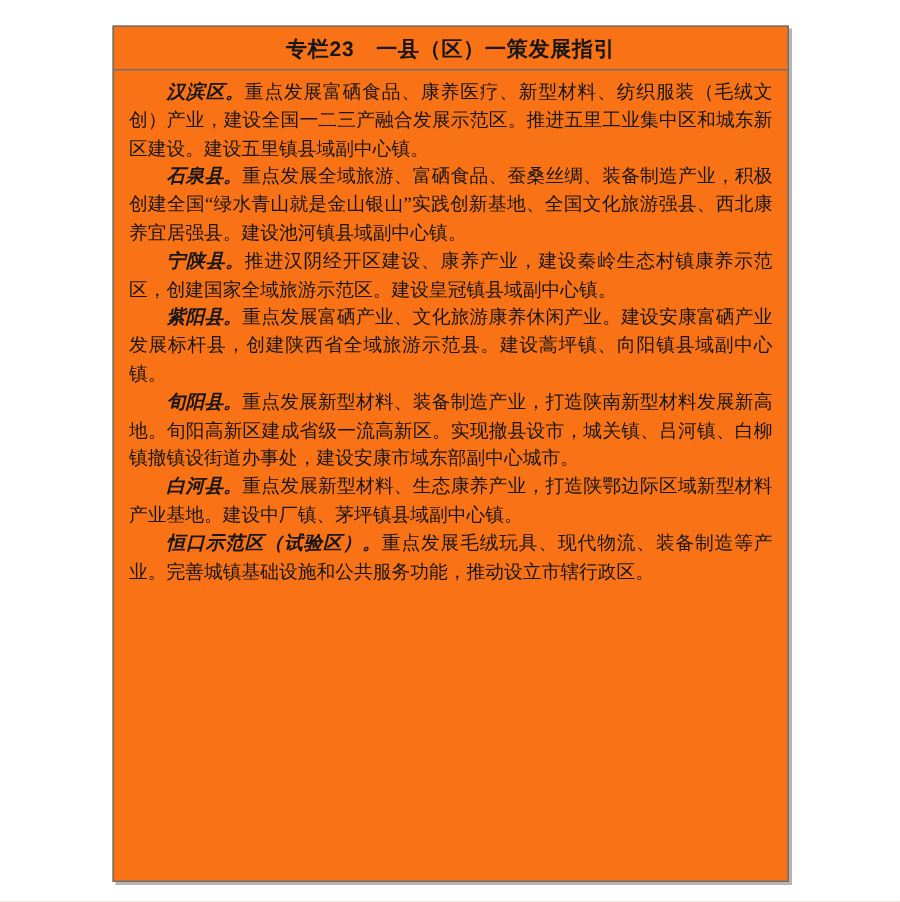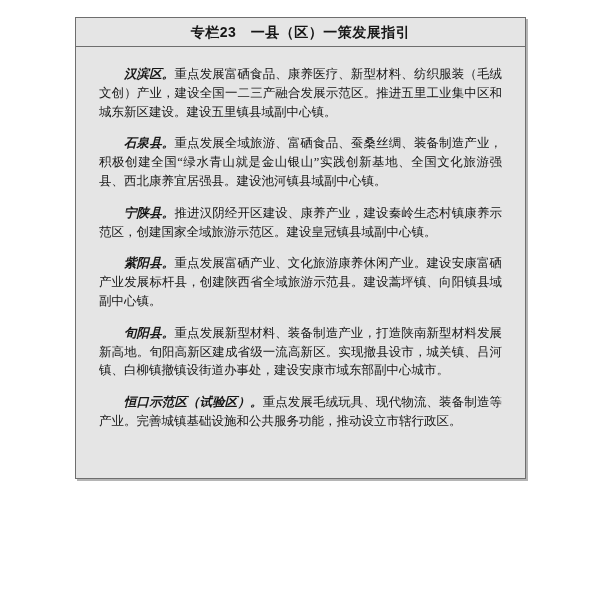--- a/index.html
+++ b/index.html
@@ -12,24 +12,24 @@
     width: 600px;
     height: 601px;
     background: #ffffff;
     overflow: hidden;
   }
   .panel {
     position: absolute;
     left: 75px;
     top: 17px;
     width: 451px;
-    height: 462px;
+    height: 571px;
     box-sizing: border-box;
     border: 1px solid #6e6e6e;
-    background: #e5e5e5;
+    background: #f97316;
     box-shadow: 2px 2px 0 #b5b5b5;
   }
   .panel-title {
     height: 28px;
     line-height: 28px;
     border-bottom: 1px solid #6e6e6e;
     text-align: center;
     font-family: "Liberation Sans", sans-serif;
     font-weight: bold;
     font-size: 14px;
@@ -39,36 +39,37 @@
   }
   .panel-body {
     padding: 5px 10px 0 10px;
     font-family: "Liberation Serif", "DejaVu Serif", serif;
     font-size: 12.5px;
     line-height: 18.8px;
     color: #161616;
     text-align: justify;
   }
   .entry {
-    margin: 13px;
+    margin: 0;
     text-indent: 2em;
   }
   .county {
     font-weight: bold;
     font-style: italic;
   }
 </style>
 </head>
 <body>
 
 <div class="page">
   <div class="panel">
     <div class="panel-title">专栏23　一县（区）一策发展指引</div>
     <div class="panel-body">
       <p class="entry"><b class="county">汉滨区。</b><span>重点发展富硒食品、康养医疗、新型材料、纺织服装（毛绒文创）产业，建设全国一二三产融合发展示范区。推进五里工业集中区和城东新区建设。建设五里镇县域副中心镇。</span></p>
       <p class="entry"><b class="county">石泉县。</b><span>重点发展全域旅游、富硒食品、蚕桑丝绸、装备制造产业，积极创建全国“绿水青山就是金山银山”实践创新基地、全国文化旅游强县、西北康养宜居强县。建设池河镇县域副中心镇。</span></p>
       <p class="entry"><b class="county">宁陕县。</b><span>推进汉阴经开区建设、康养产业，建设秦岭生态村镇康养示范区，创建国家全域旅游示范区。建设皇冠镇县域副中心镇。</span></p>
       <p class="entry"><b class="county">紫阳县。</b><span>重点发展富硒产业、文化旅游康养休闲产业。建设安康富硒产业发展标杆县，创建陕西省全域旅游示范县。建设蒿坪镇、向阳镇县域副中心镇。</span></p>
       <p class="entry"><b class="county">旬阳县。</b><span>重点发展新型材料、装备制造产业，打造陕南新型材料发展新高地。旬阳高新区建成省级一流高新区。实现撤县设市，城关镇、吕河镇、白柳镇撤镇设街道办事处，建设安康市域东部副中心城市。</span></p>
+      <p class="entry"><b class="county">白河县。</b><span>重点发展新型材料、生态康养产业，打造陕鄂边际区域新型材料产业基地。建设中厂镇、茅坪镇县域副中心镇。</span></p>
       <p class="entry"><b class="county">恒口示范区（试验区）。</b><span>重点发展毛绒玩具、现代物流、装备制造等产业。完善城镇基础设施和公共服务功能，推动设立市辖行政区。</span></p>
     </div>
   </div>
 </div>
 
 </body></html>

